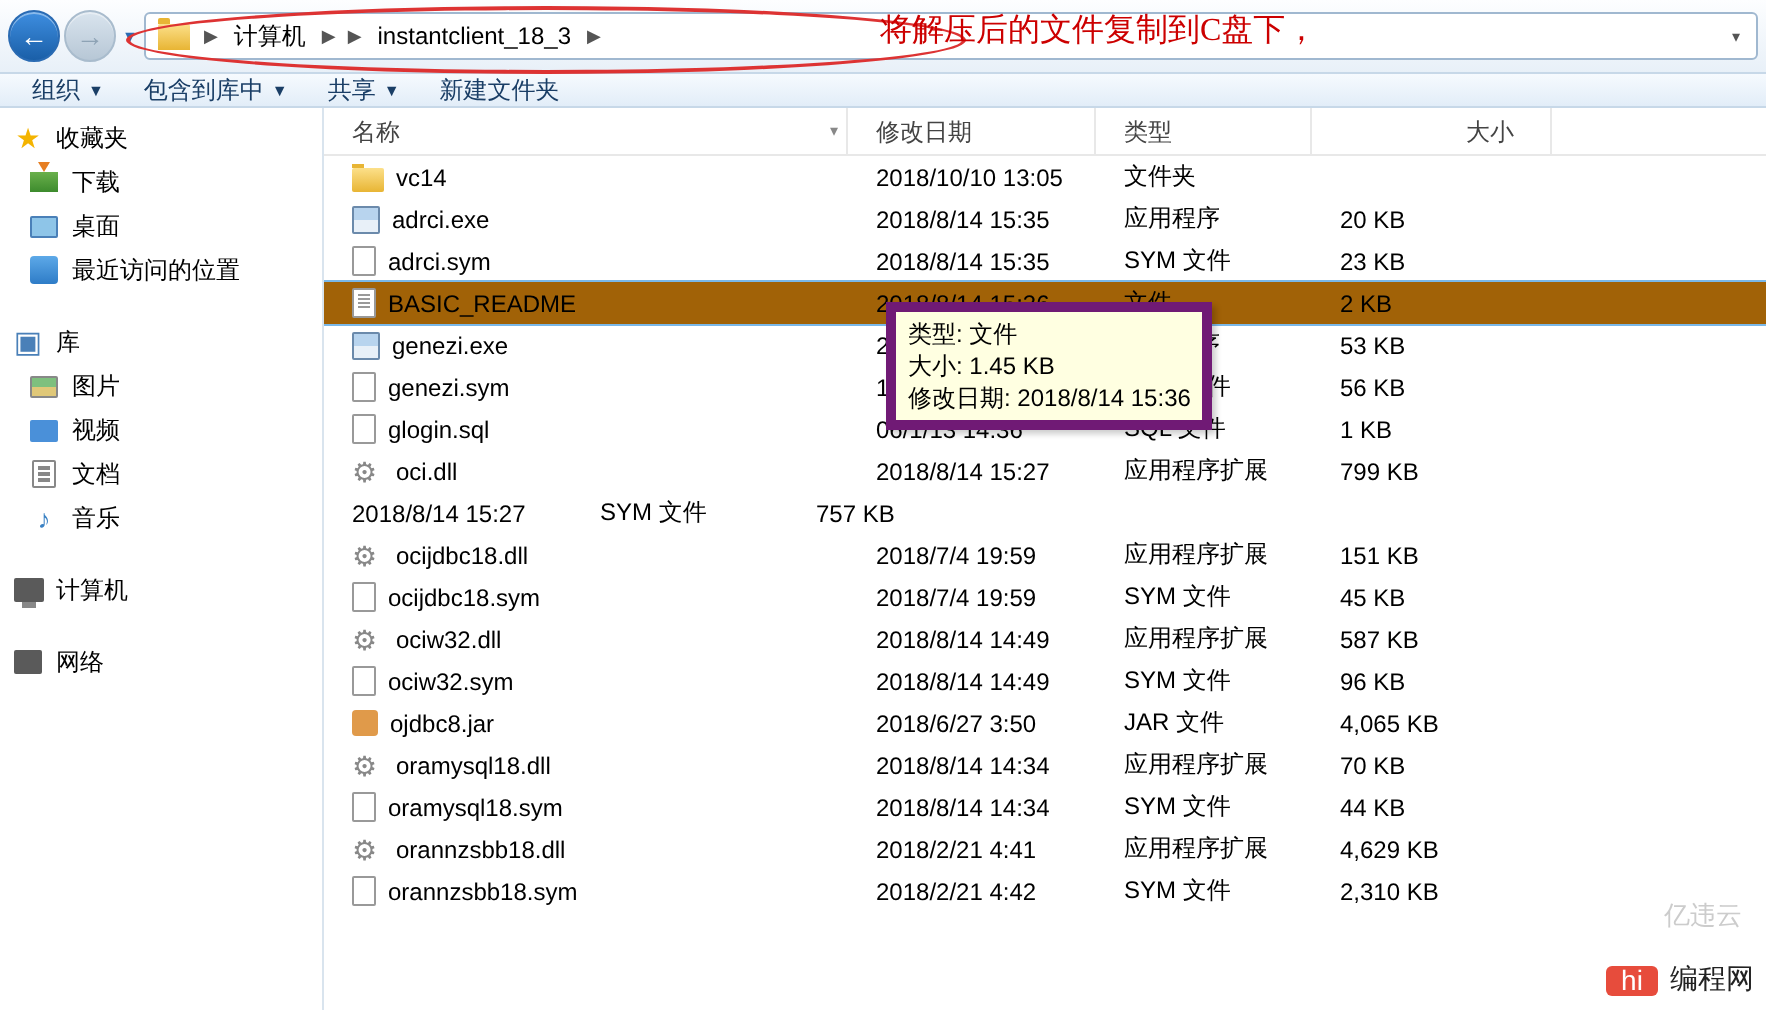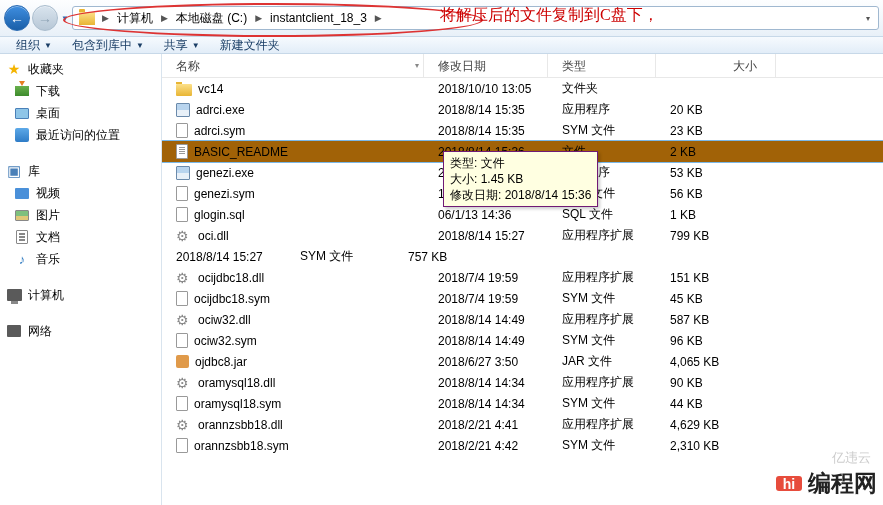--- a/index.html
+++ b/index.html
@@ -57,42 +57,41 @@
 .fi-folder{width:16px;height:12px;background:linear-gradient(#fce08a,#e8b534);border-radius:1px;margin-top:2px;position:relative}
 .fi-folder:before{content:"";position:absolute;top:-3px;left:0;width:6px;height:3px;background:#e8b534;border-radius:1px 1px 0 0}
 .fi-exe{width:14px;height:14px;border:1px solid #6b8aab;background:linear-gradient(#b8d4ee 50%,#e8f0f8 50%);border-radius:1px}
 .fi-sym{width:12px;height:15px;background:#fff;border:1px solid #999;border-radius:1px}
 .fi-txt{width:12px;height:15px;background:#fff;border:1px solid #999;border-radius:1px;position:relative}
 .fi-txt:after{content:"";position:absolute;left:2px;top:2px;right:2px;height:1px;background:#999;box-shadow:0 2px 0 #999,0 4px 0 #999,0 6px 0 #999}
 .fi-sql{width:12px;height:15px;background:#fff;border:1px solid #999;border-radius:1px}
 .fi-dll{font-size:14px;color:#888}
 .fi-dll:before{content:"⚙"}
 .fi-jar{width:13px;height:13px;background:#e09a4a;border-radius:2px;position:relative}
-.tooltip{position:absolute;left:281px;top:97px;background:#ffffe1;border:1px solid #701a75;padding:3px 6px;font-size:12px;line-height:16px;z-index:10;box-shadow:2px 2px 3px rgba(0,0,0,.2);white-space:nowrap}
+.tooltip{position:absolute;left:281px;top:97px;background:#ffffe1;border:5px solid #701a75;padding:3px 6px;font-size:12px;line-height:16px;z-index:10;box-shadow:2px 2px 3px rgba(0,0,0,.2);white-space:nowrap}
 .watermark{position:absolute;right:6px;bottom:6px;display:flex;align-items:center;gap:6px;z-index:20}
-.wm-logo{width:26px;height:15px;background:#e74c3c;color:#fff;display:flex;align-items:center;justify-content:center;font-weight:bold;font-size:14px;border-radius:3px}
-.wm-text{font-size:23px;font-weight:bold;color:#222;font-family:"Microsoft YaHei"}
+.wm-logo{width:26px;height:15px;background:#e74c3c;color:#fff;display:flex;align-items:center;justify-content:center;font-weight:normal;font-size:14px;border-radius:3px}
+.wm-text{font-size:14px;font-weight:normal;color:#222;font-family:"Microsoft YaHei"}
 .corner{position:absolute;right:12px;bottom:38px;color:#ccc;font-size:13px}
 </style>
 </head>
 <body>
 
 <div class="window">
 
   <div class="addr-row">
     <div class="nav-btn">←</div>
     <div class="nav-btn disabled">→</div>
     <div class="nav-drop">▼</div>
     <div class="addr-bar" id="addr-bar">
       <div class="ellipse"></div>
       <span class="folder-ico"></span>
       <span class="crumb-sep">▶</span>
     <span class="crumb">计算机</span>
         <span class="crumb-sep">▶</span>
-        <span class="crumb">本地磁盘 (C:)</span>
         <span class="crumb-sep">▶</span>
         <span class="crumb">instantclient_18_3</span>
         <span class="crumb-sep">▶</span>
         <span class="addr-drop">▾</span>
       </div>
   </div>
   <div class="annotation">将解压后的文件复制到C盘下，</div>
 
   <div class="toolbar">
     <div class="tb-btn">
@@ -137,29 +136,29 @@
             <span>最近访问的位置</span>
           </div>
       </div>
       <div class="side-group">
         <div class="side-head">
             <span class="side-ico ico-lib">▣</span>
             <span>库</span>
           </div>
         <div class="side-item">
             <span class="side-ico">
+              <span class="ico-pic"></span>
+            </span>
+            <span>图片</span>
+          </div>
+        <div class="side-item">
+            <span class="side-ico">
               <span class="ico-video"></span>
             </span>
             <span>视频</span>
-          </div>
-        <div class="side-item">
-            <span class="side-ico">
-              <span class="ico-pic"></span>
-            </span>
-            <span>图片</span>
           </div>
         <div class="side-item">
             <span class="side-ico">
               <span class="ico-doc"></span>
             </span>
             <span>文档</span>
           </div>
         <div class="side-item">
             <span class="side-ico ico-music">♪</span>
             <span>音乐</span>
@@ -313,21 +312,21 @@
             <div class="cell type">JAR 文件</div>
             <div class="cell size">4,065 KB</div>
           </div>
           <div class="row">
             <div class="cell name">
               <span class="fi fi-dll"></span>
               <span>oramysql18.dll</span>
             </div>
             <div class="cell date">2018/8/14 14:34</div>
             <div class="cell type">应用程序扩展</div>
-            <div class="cell size">90 KB</div>
+            <div class="cell size">70 KB</div>
           </div>
           <div class="row">
             <div class="cell name">
               <span class="fi fi-sym"></span>
               <span>oramysql18.sym</span>
             </div>
             <div class="cell date">2018/8/14 14:34</div>
             <div class="cell type">SYM 文件</div>
             <div class="cell size">44 KB</div>
           </div>

